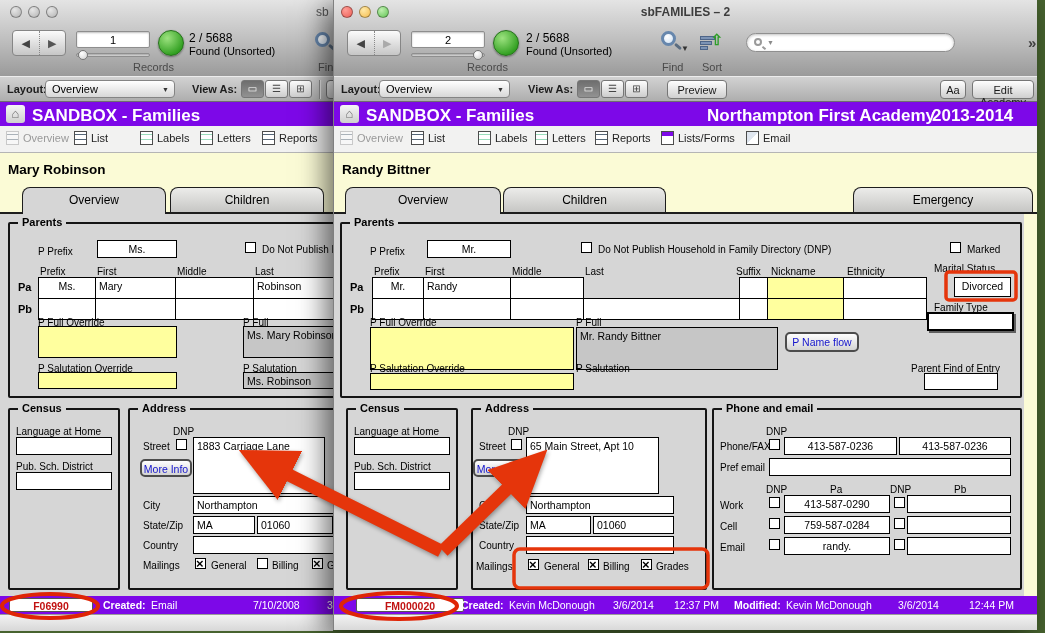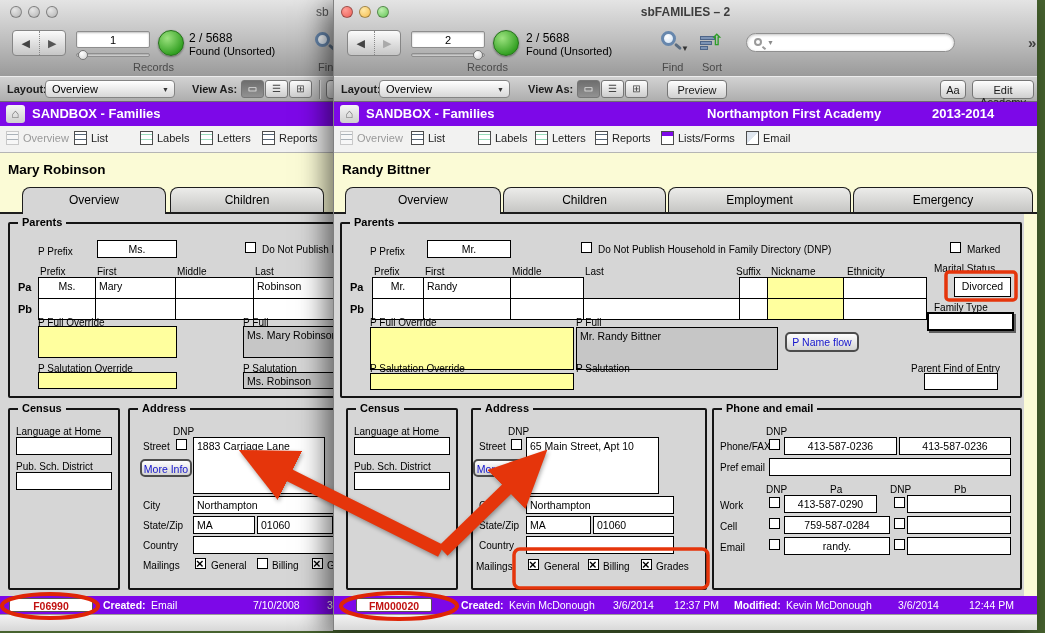--- a/index.html
+++ b/index.html
@@ -44,21 +44,21 @@
   .dropdown{position:absolute;height:18px;background:linear-gradient(#ffffff,#d7d7d7);border:1px solid #848484;
             border-radius:4px;font-size:11px;padding:2px 6px}
   .dropdown .dar{position:absolute;right:5px;top:5px;font-size:7px;color:#333}
   .vbtn{position:absolute;width:23px;height:18px;border:1px solid #767676;border-radius:3px;
         background:linear-gradient(#fdfdfd,#cdcdcd);text-align:center;font-size:10px;line-height:16px;color:#444}
   .vbtn.sel{background:linear-gradient(#6e6e6e,#929292);color:#fff}
   .button{position:absolute;height:19px;background:linear-gradient(#fefefe,#cfcfcf);border:1px solid #767676;
           border-radius:4px;font-size:11px;text-align:center;padding-top:3px;color:#1a1a1a}
   .vsep{position:absolute;width:1px;background:#8d8d8d;box-shadow:1px 0 0 #e4e4e4}
   .purple{position:absolute;left:0;top:102px;right:0;height:24px;background:#7d08e8;color:#fff}
-  .purple .bt{position:absolute;top:4px;font-weight:bold;font-size:13px}
+  .purple .bt{position:absolute;top:4px;font-weight:bold;font-size:17px}
   .house{position:absolute;left:6px;top:3px;width:19px;height:18px;background:linear-gradient(#f6f6f6,#cfcfcf);
          border-radius:3px;text-align:center;font-size:13px;line-height:18px;color:#6e6e6e}
   .iconrow{position:absolute;left:0;top:126px;right:0;height:27px;background:#f2f2f1;border-bottom:1px solid #b5b5b5}
   .navitem{position:absolute;top:5px;font-size:11px;color:#222;height:17px}
   .navitem .mini{display:inline-block;width:13px;height:14px;border:1px solid #4c4c4c;vertical-align:-3px;margin-right:4px;
                  background:repeating-linear-gradient(#fff 0 2px,#9db 2px 3px,#fff 3px 5px)}
   .navitem .mini.m-plain{background:repeating-linear-gradient(#fff 0 2px,#567 2px 3px,#fff 3px 5px)}
   .navitem .mini.m-purp{background:linear-gradient(#7d08e8 0 4px,#fff 4px)}
   .navitem .mini.m-env{background:linear-gradient(135deg,#dfe6ef 0 49%,#fff 50%)}
   .navitem.dim{color:#9a9a9a}
@@ -300,21 +300,20 @@
     <span class="cb" style="left:490px;top:167px"></span>
     <span class="t" style="left:507px;top:168px">Inquiries</span>
     <span class="t" style="left:647px;top:156px;font-size:9px">F1 F2</span>
     <span class="cb" style="left:648px;top:167px"></span>
     <span class="cb" style="left:662px;top:167px"></span>
     <span class="t" style="left:676px;top:168px">Students</span>
   </div>
   <div class="tabrow">
     <span class="tab sel" style="left:11px;width:156px">Overview</span>
     <span class="tab" style="left:169px;width:163px">Children</span>
-    <span class="tab" style="left:334px;width:183px">Employment</span>
     <span class="tab" style="left:519px;width:180px">Emergency</span>
   </div>
   <div class="content"></div>
   <div class="ystrip" style="left:690px;top:214px;width:14px;height:382px"></div>
 
   <div class="grp" style="left:6px;top:222px;width:682px;height:176px">
     <span class="grplbl">Parents</span>
   </div>
   <span class="lbl" style="left:36px;top:246px">P Prefix</span>
   <div class="fld ctr" style="left:93px;top:240px;width:84px;height:18px">Mr.</div>
@@ -399,36 +398,36 @@
   <div class="fld ctr" style="left:450px;top:437px;width:113px;height:18px">413-587-0236</div>
   <div class="fld ctr" style="left:565px;top:437px;width:112px;height:18px">413-587-0236</div>
   <span class="lbl" style="left:386px;top:462px">Pref email</span>
   <div class="fld" style="left:435px;top:458px;width:242px;height:18px"></div>
   <span class="lbl" style="left:432px;top:484px">DNP</span>
   <span class="lbl" style="left:496px;top:484px">Pa</span>
   <span class="lbl" style="left:556px;top:484px">DNP</span>
   <span class="lbl" style="left:620px;top:484px">Pb</span>
   <span class="lbl" style="left:386px;top:500px">Work</span>
   <span class="cb" style="left:435px;top:497px"></span>
-  <div class="fld ctr" style="left:450px;top:495px;width:93px;height:18px">413-587-0290</div>
+  <div class="fld ctr" style="left:450px;top:495px;width:106px;height:18px">413-587-0290</div>
   <span class="cb" style="left:560px;top:497px"></span>
   <div class="fld" style="left:573px;top:495px;width:104px;height:18px"></div>
   <span class="lbl" style="left:386px;top:521px">Cell</span>
   <span class="cb" style="left:435px;top:518px"></span>
   <div class="fld ctr" style="left:450px;top:516px;width:106px;height:18px">759-587-0284</div>
   <span class="cb" style="left:560px;top:518px"></span>
   <div class="fld" style="left:573px;top:516px;width:104px;height:18px"></div>
   <span class="lbl" style="left:386px;top:542px">Email</span>
   <span class="cb" style="left:435px;top:539px"></span>
   <div class="fld ctr" style="left:450px;top:537px;width:106px;height:18px">randy.</div>
   <span class="cb" style="left:560px;top:539px"></span>
   <div class="fld" style="left:573px;top:537px;width:104px;height:18px"></div>
 
   <div class="pfoot">
-    <span class="idfield" style="left:22px;width:76px">FM000020</span>
+    <span class="idfield" style="left:22px;width:108px">FM000020</span>
     <span class="fl b" style="left:127px">Created:</span>
     <span class="fl" style="left:175px">Kevin McDonough</span>
     <span class="fl" style="left:279px">3/6/2014</span>
     <span class="fl" style="left:340px">12:37 PM</span>
     <span class="fl b" style="left:400px">Modified:</span>
     <span class="fl" style="left:452px">Kevin McDonough</span>
     <span class="fl" style="left:564px">3/6/2014</span>
     <span class="fl" style="left:635px">12:44 PM</span>
   </div>
   <div class="statusbar">

